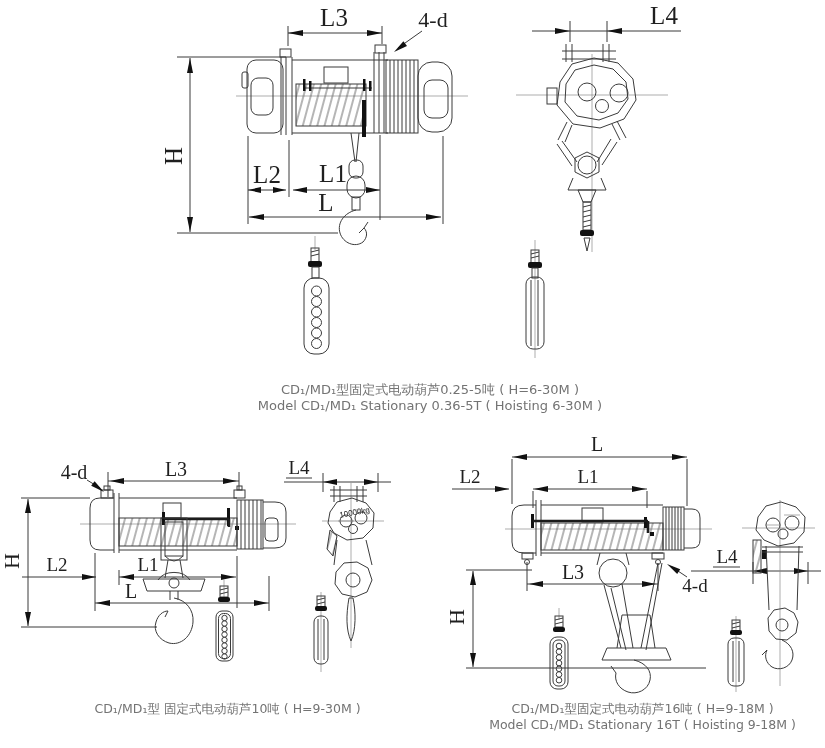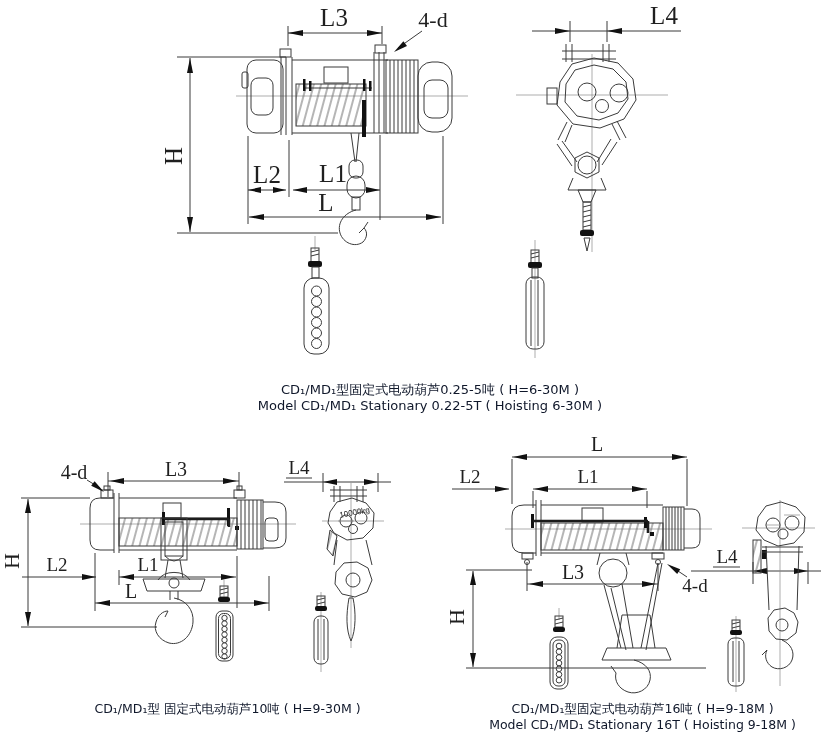--- a/index.html
+++ b/index.html
@@ -5,21 +5,21 @@
   html,body{margin:0;padding:0;background:#fff;}
   #stage{position:relative;width:825px;height:748px;background:#ffffff;overflow:hidden;
          font-family:"DejaVu Sans",sans-serif;}
   svg{position:absolute;left:0;top:0;}
   .s{stroke:#3b3b3b;stroke-width:1;fill:none;}
   .sthin{stroke:#8a8a8a;stroke-width:0.7;fill:none;}
   .sbold{stroke:#1c1c1c;stroke-width:2.6;fill:none;}
   .blk{fill:#111;stroke:none;}
   .dimtxt{font-family:"Liberation Serif","DejaVu Serif",serif;fill:#1f1f1f;}
   .f25{font-size:25px;} .f22{font-size:22px;} .f20{font-size:20px;} .f19{font-size:19px;}
-  .cap{position:absolute;text-align:center;color:#0f172a;}
+  .cap{position:absolute;text-align:center;color:#737373;}
   .cap .zh{font-size:13px;line-height:16px;}
   .cap .en{font-size:13px;line-height:16px;}
   .cap2 .zh,.cap2 .en{font-size:12.5px;line-height:15.5px;}
   .captext{white-space:nowrap;}
 </style>
 </head>
 <body>
 
 <div id="stage">
 <svg width="825" height="748" viewBox="0 0 825 748">
@@ -485,21 +485,21 @@
           <circle class="s" cx="559" cy="663.1" r="2.8"></circle>
       <circle class="s" cx="559" cy="668.8" r="2.8"></circle>
           <circle class="s" cx="559" cy="674.5" r="2.8"></circle>
       <circle class="s" cx="559" cy="680.2" r="2.8"></circle>
     </g>
   </g>
 </svg>
 
 <div class="cap" style="left:205px;top:382px;width:450px;">
   <div class="zh captext">CD₁/MD₁型固定式电动葫芦0.25-5吨 ( H=6-30M )</div>
-  <div class="en captext">Model CD₁/MD₁ Stationary 0.22-5T ( Hoisting 6-30M )</div>
+  <div class="en captext">Model CD₁/MD₁ Stationary 0.36-5T ( Hoisting 6-30M )</div>
 </div>
 <div class="cap cap2" style="left:25px;top:701px;width:405px;text-align:center;">
   <div class="zh captext">CD₁/MD₁型 固定式电动葫芦10吨 ( H=9-30M )</div>
 </div>
 <div class="cap cap2" style="left:445px;top:701px;width:395px;">
   <div class="zh captext">CD₁/MD₁型固定式电动葫芦16吨 ( H=9-18M )</div>
   <div class="en captext">Model CD₁/MD₁ Stationary 16T ( Hoisting 9-18M )</div>
 </div>
 </div>
 

